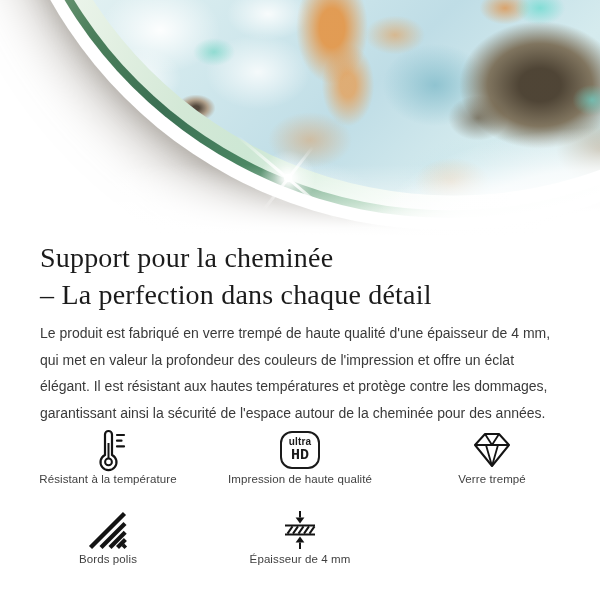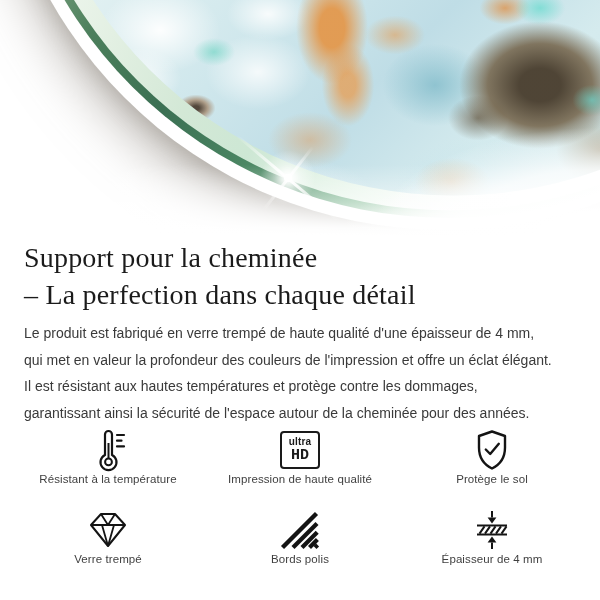--- a/index.html
+++ b/index.html
@@ -96,21 +96,21 @@
     position:absolute; left:-40px; top:-1.25px; width:80px; height:2.5px; border-radius:2px;
     background:linear-gradient(90deg, rgba(255,255,255,0) 0%, rgba(255,255,255,0.95) 50%, rgba(255,255,255,0) 100%);
     transform:rotate(-52deg);
   }
   .sparkle .core {
     position:absolute; left:-4px; top:-4px; width:8px; height:8px; border-radius:50%;
     background:#fff; box-shadow:0 0 8px 3px rgba(255,255,255,0.95);
   }
 
   
-  .content { padding:0 24px; }
+  .content { padding:0 40px; }
   .title {
     margin-top:4px;
     font-family:"Liberation Serif","DejaVu Serif",serif;
     font-weight:400;
     font-size:28px;
     line-height:37px;
     color:#1b1b1b;
     letter-spacing:0.2px;
   }
   .title span { display:block; }
@@ -136,21 +136,21 @@
     font-size:11.5px;
     color:#3f3f3f;
     letter-spacing:0.1px;
     white-space:nowrap;
   }
   .icon-svg { stroke:#141414; fill:none; }
 
   .uhd-box {
     width:40px; height:38px;
     border:2.5px solid #1a1a1a;
-    border-radius:4px;
+    border-radius:12px;
     display:flex; flex-direction:column; align-items:center; justify-content:center;
     color:#1a1a1a;
   }
   .uhd-top { font-size:10px; font-weight:600; line-height:10px; letter-spacing:0.2px; }
   .uhd-bottom { font-size:15px; font-weight:700; line-height:15px; margin-top:1px;font-family:Liberation Mono, monospace; }
 </style>
 </head>
 <body>
 
 <div class="hero">
@@ -193,29 +193,20 @@
   <div class="feature">
     <div class="icon-box">
       <div class="uhd-box">
         <div class="uhd-top">ultra</div>
         <div class="uhd-bottom">HD</div>
       </div>
     </div>
     <span class="feature-label">Impression de haute qualité</span>
   </div>
 
-  <div class="feature">
-    <div class="icon-box">
-      <svg class="icon-svg" width="40" height="42" viewBox="0 0 40 42">
-        <path d="M20 2.5 L33 7 V18.5 C33 28.5 27.6 35.8 20 39.5 C12.4 35.8 7 28.5 7 18.5 V7 Z" stroke-width="2.4" stroke-linejoin="round"></path>
-        <path d="M13.8 20.5 L18.2 25 L26.8 14.8" stroke-width="2.4" stroke-linecap="round" stroke-linejoin="round"></path>
-      </svg>
-    </div>
-    <span class="feature-label">Protège le sol</span>
-  </div>
 
   <div class="feature">
     <div class="icon-box">
       <svg class="icon-svg" width="40" height="38" viewBox="0 0 40 38">
         <path d="M3 14 L13 3 H27 L37 14 L20 35 Z" stroke-width="2" stroke-linejoin="round"></path>
         <path d="M3 14 H37 M13 3 L20 14 L27 3 M14 14 L20 35 M26 14 L20 35" stroke-width="1.8" stroke-linejoin="round"></path>
       </svg>
     </div>
     <span class="feature-label">Verre trempé</span>
   </div>

